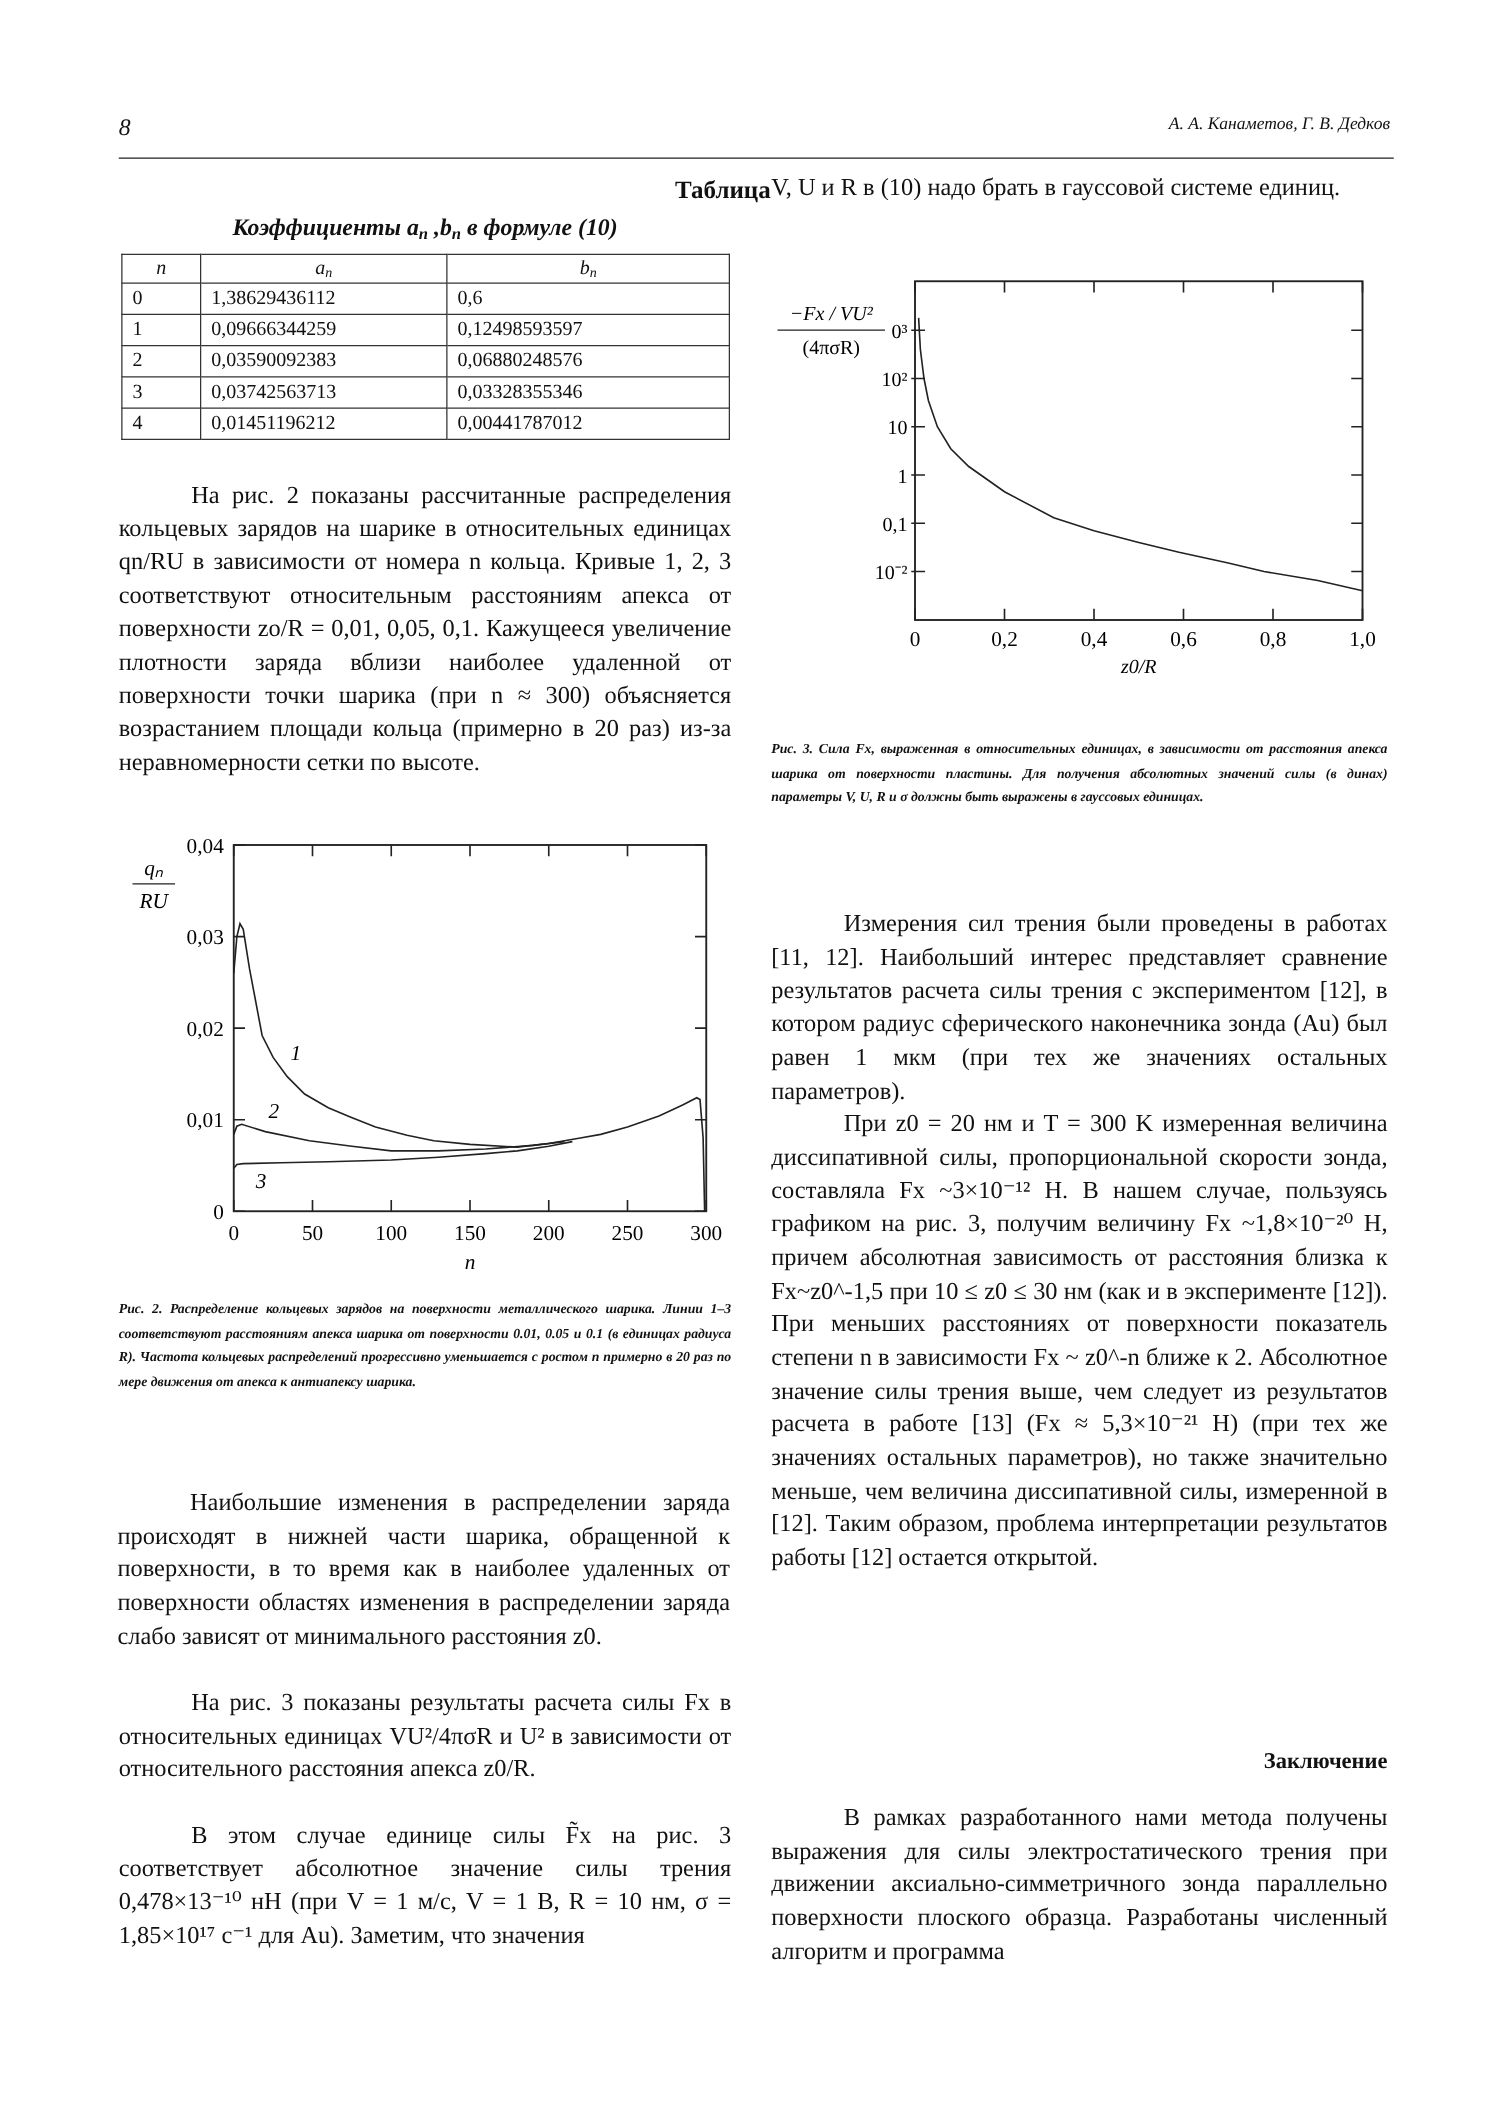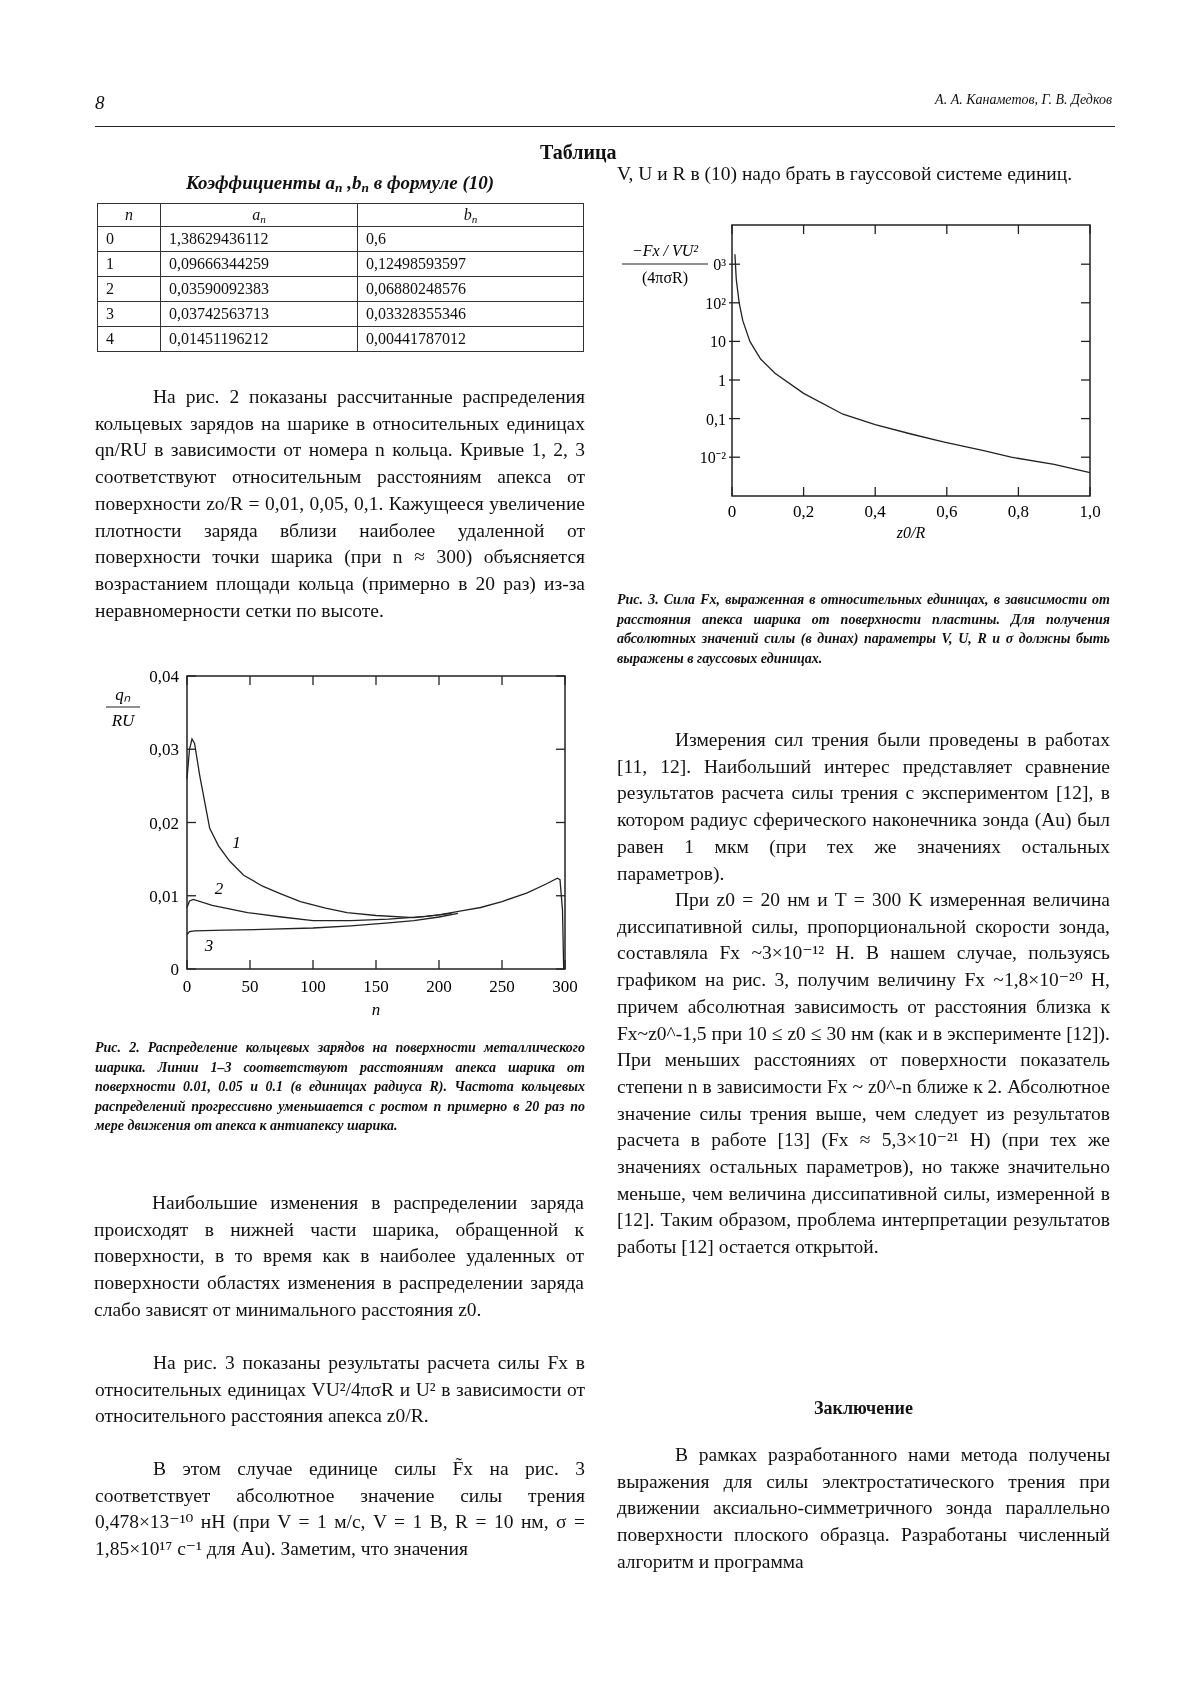--- a/index.html
+++ b/index.html
@@ -9,21 +9,21 @@
   .hdr-page { left:95px; top:92px; font-size:19px; font-style:italic; }
   .hdr-authors { right:88px; top:92px; font-size:14px; font-style:italic; }
   .hdr-rule { left:95px; top:126px; width:1020px; height:0; border-top:1.5px solid #222; }
   .col { font-size:19.5px; line-height:26.7px; text-align:justify; }
   .indent { text-indent:58px; }
   .tbl-label { left:540px; top:141px; font-weight:bold; font-size:20px; }
   .tbl-caption { left:95px; top:172px; width:490px; text-align:center; font-weight:bold; font-style:italic; font-size:19px; }
   table.coef { position:absolute; left:97px; top:203px; width:487px; border-collapse:collapse; font-size:16px; }
   table.coef th, table.coef td { border:1.5px solid #333; height:24px; padding:0 0 0 8px; text-align:left; font-weight:normal; }
   table.coef th { text-align:center; font-style:italic; padding:0; height:22px; }
-  .cap { font-weight:bold; font-style:italic; font-size:14px; line-height:19.5px; text-align:justify; }
+  .cap { font-weight:bold; font-style:italic; font-size:11px; line-height:19.5px; text-align:justify; }
   .section-title { font-weight:bold; font-size:18px; text-align:center; }
   svg text { font-family:"Liberation Serif", serif; }
   .sub { font-size:0.7em; vertical-align:-0.25em; }
 </style>
 </head>
 <body>
 
 <div class="abs hdr-page">8</div>
 <div class="abs hdr-authors">А. А. Канаметов, Г. В. Дедков</div>
 <div class="abs hdr-rule"></div>
@@ -127,21 +127,21 @@
     <path d="M187.0 934.6 L189.5 931.6 L194.6 930.9 L224.8 930.2 L262.6 929.4 L313.0 928.0 L350.8 925.8 L388.6 922.9 L413.8 920.7 L439.0 917.0 L457.9 913.3" fill="none" stroke="#222" stroke-width="1.3"></path>
     <text x="204.64" y="950.6875" font-size="17" font-style="italic">3</text>
   </svg>
 
 <div class="abs cap" style="left:95px; top:1038px; width:490px;">Рис. 2. Распределение кольцевых зарядов на поверхности металлического шарика. Линии 1–3 соответствуют расстояниям апекса шарика от поверхности 0.01, 0.05 и 0.1 (в единицах радиуса R). Частота кольцевых распределений прогрессивно уменьшается с ростом n примерно в 20 раз по мере движения от апекса к антиапексу шарика.</div>
 
 <div class="abs col indent" style="left:94px; top:1190px; width:490px;">Наибольшие изменения в распределении заряда происходят в нижней части шарика, обращенной к поверхности, в то время как в наиболее удаленных от поверхности областях изменения в распределении заряда слабо зависят от минимального расстояния z0.</div>
 <div class="abs col indent" style="left:95px; top:1350px; width:490px;">На рис. 3 показаны результаты расчета силы Fx в относительных единицах VU²/4πσR и U² в зависимости от относительного расстояния апекса z0/R.</div>
 <div class="abs col indent" style="left:95px; top:1456px; width:490px;">В этом случае единице силы F̃x на рис. 3 соответствует абсолютное значение силы трения 0,478×13⁻¹⁰ нН (при V = 1 м/с, V = 1 В, R = 10 нм, σ = 1,85×10¹⁷ с⁻¹ для Au). Заметим, что значения</div>
 
-<div class="abs col" style="left:617px; top:138px; width:493px;margin-top:23px;">V, U и R в (10) надо брать в гауссовой системе единиц.</div>
+<div class="abs col" style="left:617px; top:138px; width:493px;">V, U и R в (10) надо брать в гауссовой системе единиц.</div>
 
 <svg class="abs" id="fig3" style="left:615px; top:210px;" width="505" height="340" viewBox="615 210 505 340">
     <rect x="732" y="225" width="358" height="271" fill="none" stroke="#222" stroke-width="1.5"></rect>
     <line x1="732" y1="496" x2="732" y2="487" stroke="#222" stroke-width="1.3"></line>
     <line x1="732" y1="225" x2="732" y2="234" stroke="#222" stroke-width="1.3"></line>
     <text x="732" y="517" font-size="17" text-anchor="middle">0</text>
     <line x1="803.6" y1="496" x2="803.6" y2="487" stroke="#222" stroke-width="1.3"></line>
     <line x1="803.6" y1="225" x2="803.6" y2="234" stroke="#222" stroke-width="1.3"></line>
     <text x="803.6" y="517" font-size="17" text-anchor="middle">0,2</text>
     <line x1="875.2" y1="496" x2="875.2" y2="487" stroke="#222" stroke-width="1.3"></line>
@@ -179,14 +179,14 @@
     <line x1="622" y1="264" x2="708" y2="264" stroke="#222" stroke-width="1"></line>
     <text x="665" y="283" font-size="16" text-anchor="middle">(4πσR)</text>
     <path d="M734.9 254.3 L736.3 279.6 L739.2 302.8 L742.7 320.4 L749.9 341.4 L760.6 359.0 L775.0 373.2 L803.6 393.4 L843.0 414.2 L875.2 424.6 L911.0 434.0 L943.2 441.8 L982.6 450.4 L1011.2 457.2 L1054.2 464.4 L1090.0 472.6" fill="none" stroke="#222" stroke-width="1.3"></path>
   </svg>
 
 <div class="abs cap" style="left:617px; top:590px; width:493px;">Рис. 3. Сила Fx, выраженная в относительных единицах, в зависимости от расстояния апекса шарика от поверхности пластины. Для получения абсолютных значений силы (в динах) параметры V, U, R и σ должны быть выражены в гауссовых единицах.</div>
 
 <div class="abs col indent" style="left:617px; top:727px; width:493px;">Измерения сил трения были проведены в работах [11, 12]. Наибольший интерес представляет сравнение результатов расчета силы трения с экспериментом [12], в котором радиус сферического наконечника зонда (Au) был равен 1 мкм (при тех же значениях остальных параметров).</div>
 <div class="abs col indent" style="left:617px; top:887px; width:493px;">При z0 = 20 нм и T = 300 K измеренная величина диссипативной силы, пропорциональной скорости зонда, составляла Fx ~3×10⁻¹² Н. В нашем случае, пользуясь графиком на рис. 3, получим величину Fx ~1,8×10⁻²⁰ Н, причем абсолютная зависимость от расстояния близка к Fx~z0^-1,5 при 10 ≤ z0 ≤ 30 нм (как и в эксперименте [12]). При меньших расстояниях от поверхности показатель степени n в зависимости Fx ~ z0^-n ближе к 2. Абсолютное значение силы трения выше, чем следует из результатов расчета в работе [13] (Fx ≈ 5,3×10⁻²¹ Н) (при тех же значениях остальных параметров), но также значительно меньше, чем величина диссипативной силы, измеренной в [12]. Таким образом, проблема интерпретации результатов работы [12] остается открытой.</div>
 
-<div class="abs section-title" style="left:617px; top:1398px; width:493px;">Заключение</div>
+<div class="abs section-title" style="left:617px; top:1398px; width:493px;text-align:right;">Заключение</div>
 <div class="abs col indent" style="left:617px; top:1442px; width:493px;">В рамках разработанного нами метода получены выражения для силы электростатического трения при движении аксиально-симметричного зонда параллельно поверхности плоского образца. Разработаны численный алгоритм и программа</div>
 
 </body></html>

